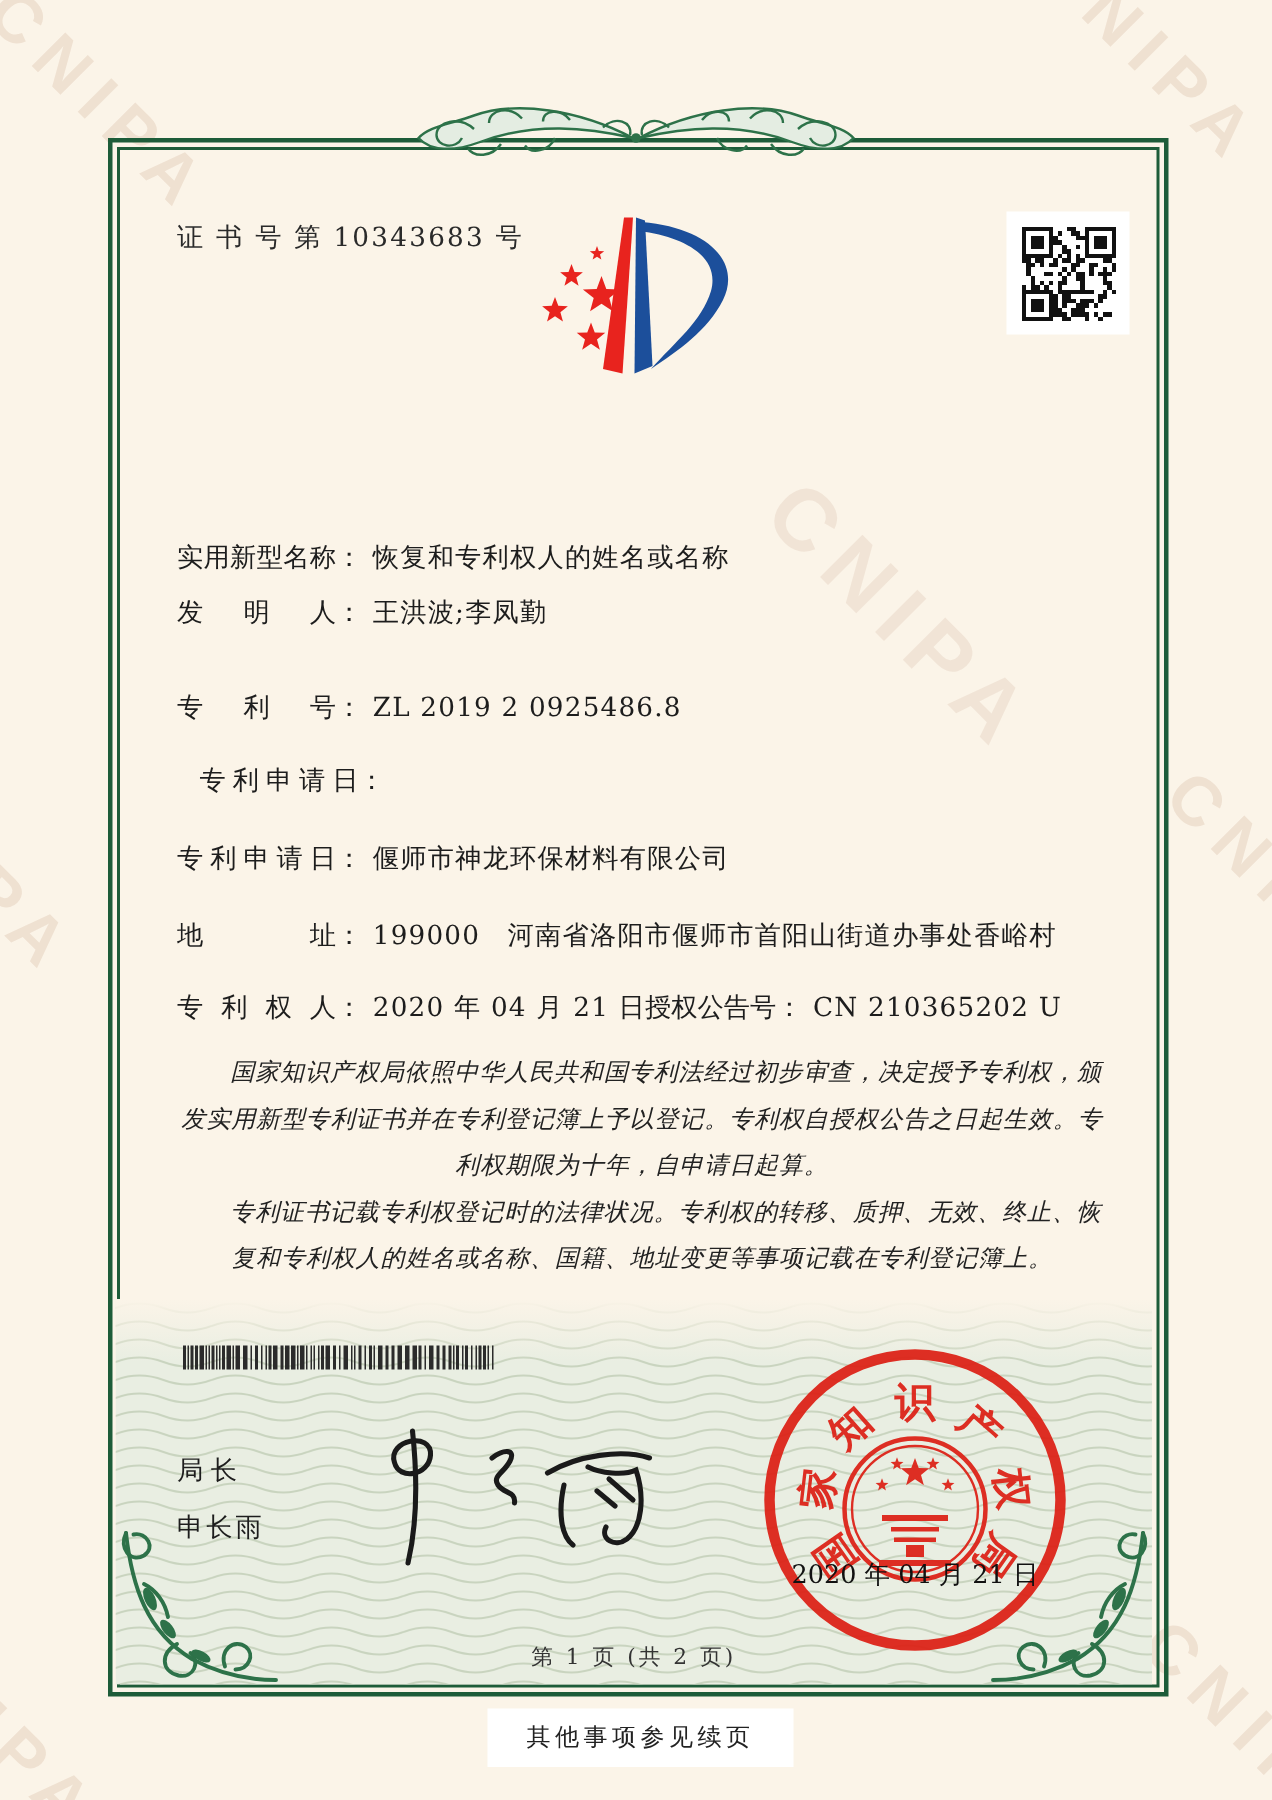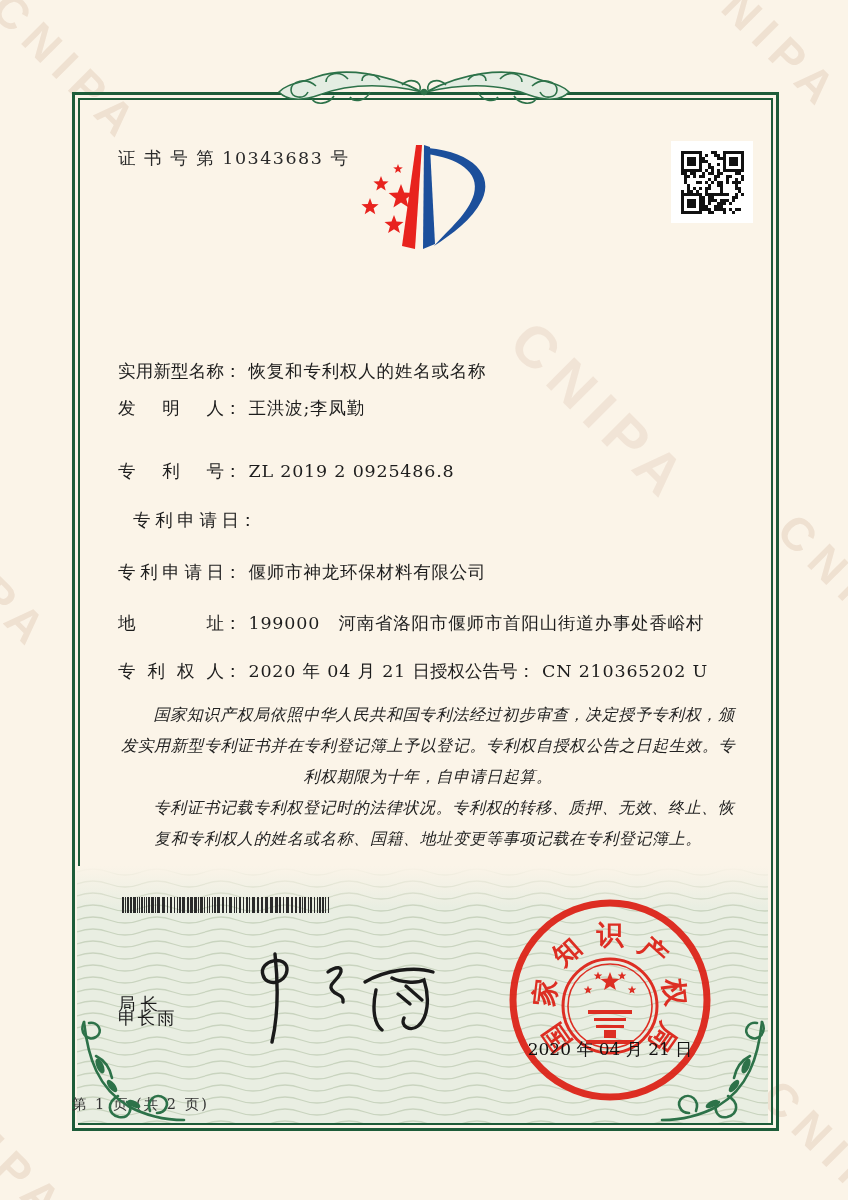--- a/index.html
+++ b/index.html
@@ -25,27 +25,27 @@
        font-size:17.5px;white-space:nowrap;}
   .flabel{display:inline-block;width:106px;text-align:justify;text-align-last:justify;}
   .fcolon{margin-right:7px;}
   .fvalue{letter-spacing:0.8px;}
   .pair2{position:absolute;left:312px;top:0;display:flex;align-items:baseline;white-space:nowrap;}
   .body-text{position:absolute;left:118px;top:699px;width:620px;z-index:2;
              font-size:16px;line-height:31px;letter-spacing:0.6px;font-style:italic;color:#222;}
   .body-text p{margin:0;text-indent:2em;text-align:center;}
   .barcode{position:absolute;left:122px;top:897px;width:216px;height:16px;z-index:2;
            display:flex;align-items:stretch;}
-  .sig-title{position:absolute;left:118px;top:968px;z-index:2;font-size:17.5px;letter-spacing:5px;margin-top:24px;}
+  .sig-title{position:absolute;left:118px;top:968px;z-index:2;font-size:17.5px;letter-spacing:5px;}
   .sig-name{position:absolute;left:118px;top:1006px;z-index:2;font-size:17.5px;letter-spacing:2px;}
   .signature{position:absolute;left:240px;top:942px;z-index:3;}
   .seal{position:absolute;left:508px;top:898px;z-index:3;opacity:0.93;}
   .seal-date{position:absolute;left:520px;top:1038px;width:180px;z-index:4;text-align:center;
              font-size:17px;color:#111;}
-  .page-num{position:absolute;left:72px;top:1095px;width:701px;z-index:2;text-align:left;
+  .page-num{position:absolute;left:72px;top:1095px;width:701px;z-index:2;text-align:center;
             font-size:14.5px;letter-spacing:2px;color:#333;}
   .corner{position:absolute;z-index:2;}
   .corner.right{transform:scaleX(-1);}
   .ornament-top{position:absolute;left:274px;top:63px;z-index:2;}
   .note-box{position:absolute;left:325px;top:1139px;z-index:2;background:#ffffff;
             padding:9px 26px;font-size:16px;letter-spacing:3px;color:#222;}
 </style>
 </head>
 <body>
 
@@ -420,14 +420,15 @@
       <path d="M74,95 C70,84 80,76 88,82 C94,87 90,97 81,97"></path>
       <path d="M20,40 C28,44 34,52 36,62"></path>
     </g>
     <g fill="#2d7249">
       <ellipse cx="24" cy="50" rx="3.6" ry="8" transform="rotate(-24 24 50)"></ellipse>
       <ellipse cx="36" cy="70" rx="3.4" ry="7.4" transform="rotate(-38 36 70)"></ellipse>
       <ellipse cx="58" cy="88" rx="3.2" ry="7" transform="rotate(-62 58 88)"></ellipse>
     </g>
   </svg>
 
+  <div class="note-box">其他事项参见续页</div>
 
 </div>
 
 </body></html>

